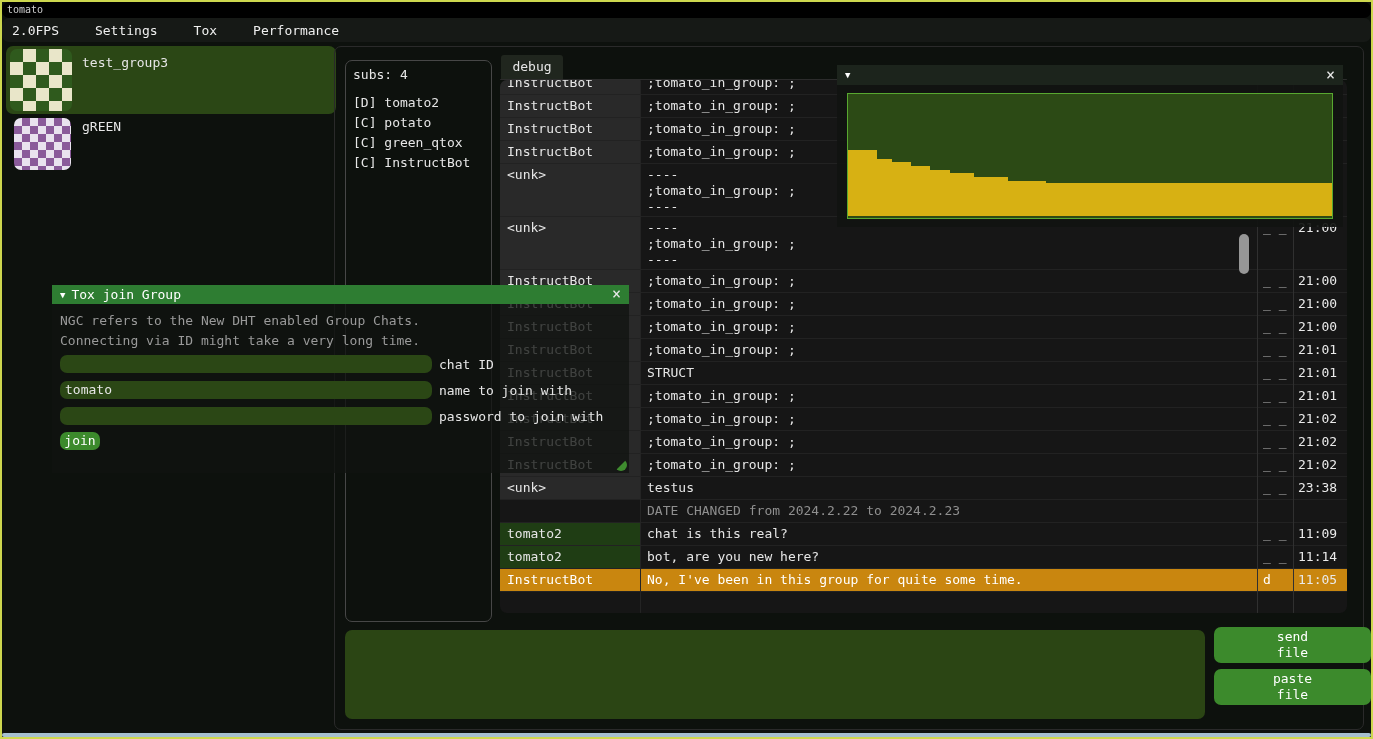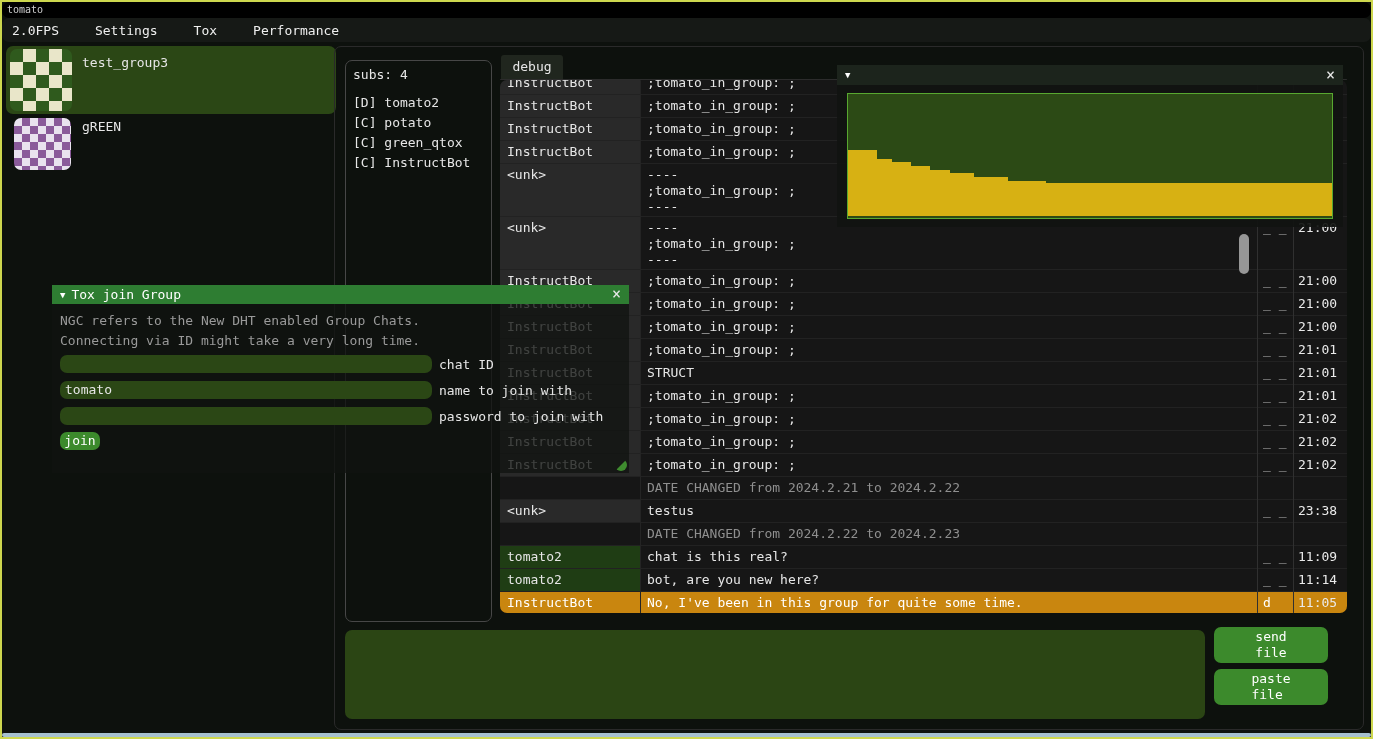--- a/index.html
+++ b/index.html
@@ -64,22 +64,22 @@
   .cell-spacer { flex:0 0 140px; }
   .cell-date { flex:1 1 auto; padding:3px 0 0 7px; color:#8f8f8f; white-space:nowrap; }
   .col-line { width:1px; background:#303030; top:78px; height:533px; }
   .col-line-a { left:638px; background:#242424; }
   .col-line-b { left:1255px; }
   .col-line-c { left:1291px; }
   .scroll-thumb { left:1237px; top:232px; width:10px; height:40px; background:#979797; border-radius:5px; }
 
   
   .compose-input { left:343px; top:628px; width:860px; height:89px; background:#2b4514; }
-  .file-btn { left:1212px; width:114px; height:36px; background:#3c8a2c; color:#fff;
-              display:flex; align-items:center; justify-content:center; 
+  .file-btn { left:1212px; width:157px; height:36px; background:#3c8a2c; color:#fff;
+              display:flex; align-items:center; justify-content:center; text-align:center;
               white-space:pre-line; line-height:16px; cursor:default; }
   .send-btn  { top:625px; }
   .paste-btn { top:667px; }
 
   
   .float-win { box-sizing:border-box; }
   .win-titlebar { height:19px; display:flex; align-items:center; padding:0 8px; gap:6px; color:#fff; }
   .win-titlebar .arrow { font-size:9px; }
   .win-titlebar .win-close { margin-left:auto; font-size:15px; line-height:15px; color:#e8e8e8; cursor:default; }
 
@@ -239,24 +239,20 @@
           <div class="cell-flags">_ _</div>
           <div class="cell-time">21:02</div>
         </div>
         <div class="m-row">
           <div class="cell-name">InstructBot</div>
           <div class="cell-text">;tomato_in_group: ;</div>
           <div class="cell-flags">_ _</div>
           <div class="cell-time">21:02</div>
         </div>
         <div class="m-row">
-          <div class="cell-spacer"></div>
-          <div class="cell-date">DATE CHANGED from 2024.2.21 to 2024.2.22</div>
-        </div>
-        <div class="m-row">
           <div class="cell-name">&lt;unk&gt;</div>
           <div class="cell-text">testus</div>
           <div class="cell-flags">_ _</div>
           <div class="cell-time">23:38</div>
         </div>
         <div class="m-row">
           <div class="cell-spacer"></div>
           <div class="cell-date">DATE CHANGED from 2024.2.22 to 2024.2.23</div>
         </div>
         <div class="m-row">

